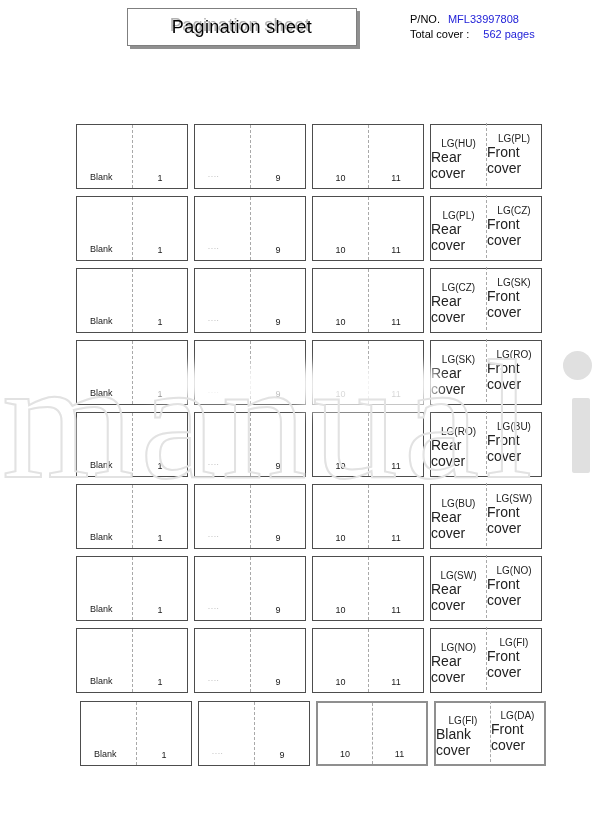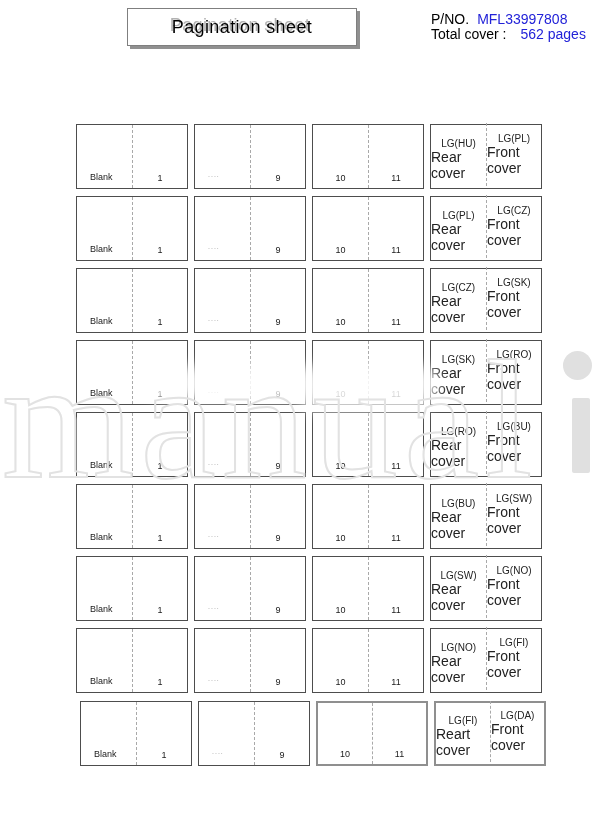--- a/index.html
+++ b/index.html
@@ -17,21 +17,21 @@
     position:absolute;left:127px;top:8px;width:230px;height:38px;
     background:#fff;border:1px solid #7f7f7f;
     box-shadow:3px 3px 0 #909090;
     display:flex;align-items:center;justify-content:center;text-align:right;
   }
   .title-text{
     font-size:18px;color:#000;letter-spacing:.4px;
     text-shadow:-2px -2px 0 #b2b2b2;
     white-space:nowrap;
   }
-  .meta{position:absolute;left:410px;top:12px;font-size:14px;color:#000;line-height:15px;margin-left:21px;}
+  .meta{position:absolute;left:410px;top:12px;font-size:11px;color:#000;line-height:15px;}
   .meta-row{display:flex;white-space:nowrap;}
   .meta-value{color:var(--blue);margin-left:8px;}
   .meta-value.total{margin-left:14px;}
 
   
   .grid{position:absolute;left:76px;top:124px;display:flex;flex-direction:column;gap:7px;}
   .row{display:flex;gap:6px;}
   .row.last{margin-left:4px;margin-top:1px;}
   .box{
     width:112px;height:65px;border:1.5px solid var(--border);
@@ -398,21 +398,21 @@
           <div class="cell c-cb">
             <span class="pg">10</span>
           </div>
           <div class="cell c-cb">
             <span class="pg">11</span>
           </div>
         </div>
         <div class="box cover lt">
           <div class="cell rear">
             <span class="lang">LG(FI)</span>
-            <span class="cvr">Reart cover</span>
+            <span class="cvr">Blank cover</span>
           </div>
           <div class="cell front">
             <span class="lang">LG(DA)</span>
             <span class="cvr">Front cover</span>
           </div>
         </div>
       </div>
     </div>
 
   <div class="watermark">

